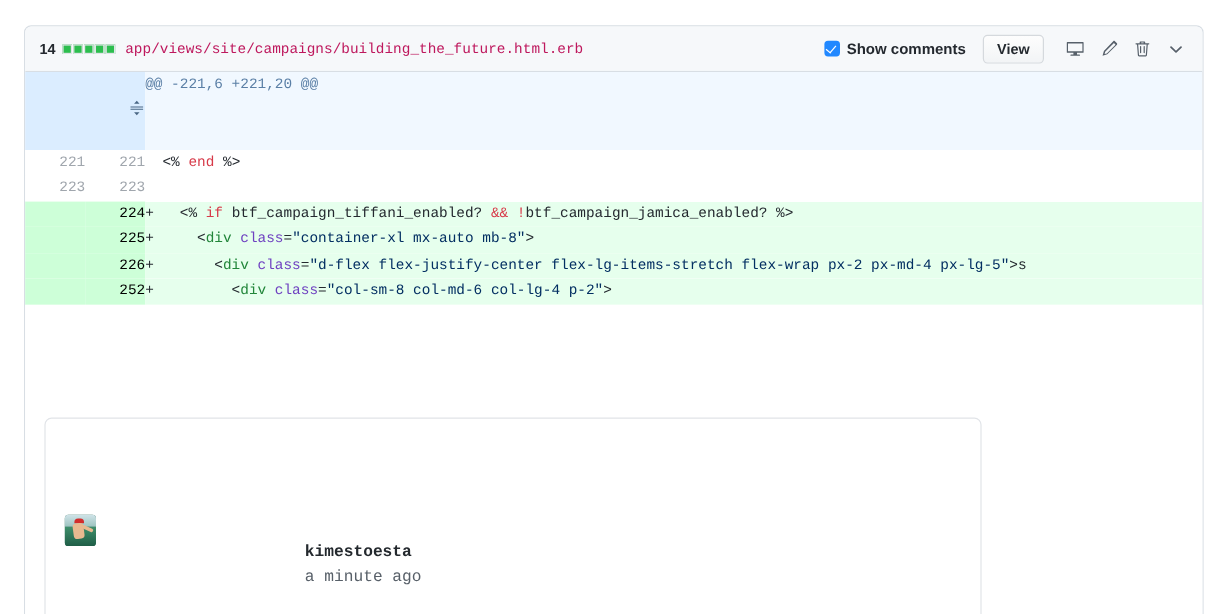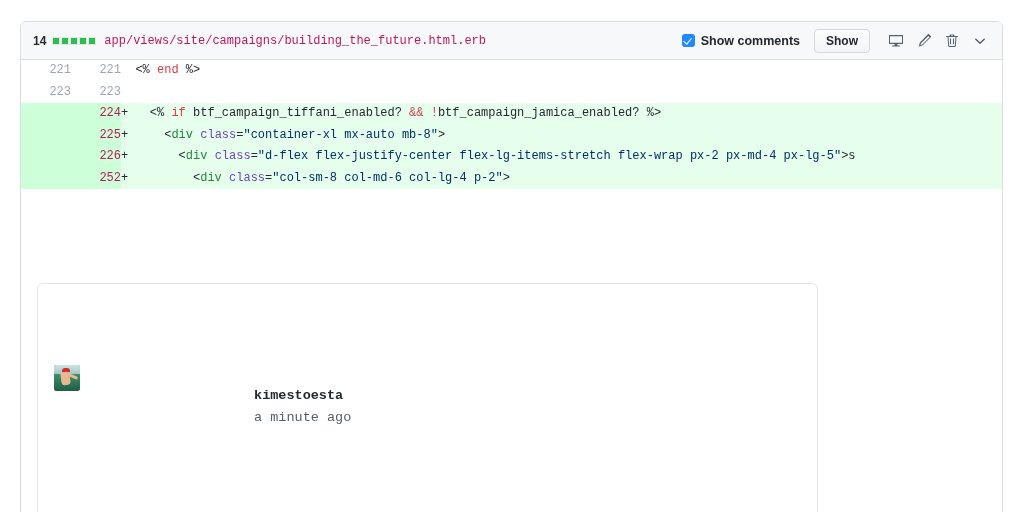--- a/index.html
+++ b/index.html
@@ -101,21 +101,21 @@
 
   tr.hunk td { background: #f1f8ff; color: #5a7fa6; }
   tr.hunk .expand {
     width: 100px; min-width: 100px;
     text-align: center; color: #4a6785;
     background: #dbedff; padding: 0;
   }
   tr.hunk .expand svg { display: inline-block; vertical-align: -2px; }
   tr.ctx td { background: #fff; }
   tr.add td { background: #e6ffed; }
-  tr.add .ln { background: #cdffd8; color: #be185d; }
+  tr.add .ln { background: #cdffd8; color: #000000; }
 
   
   .s-tag  { color: #22863a; }
   .s-attr { color: #6f42c1; }
   .s-str  { color: #032f62; }
   .s-kw   { color: #d73a49; }
   .s-plain{ color: #24292f; }
 
   
   .comment-row td { background: #fff; padding: 0; }
@@ -161,21 +161,21 @@
         <i></i>
       </span>
       <span class="file-path">app/views/site/campaigns/building_the_future.html.erb</span>
 
       <div class="header-right">
         <label class="show-comments">
           <span class="cbox"></span>
           <span>Show comments</span>
         </label>
 
-        <button class="btn-view">Show</button>
+        <button class="btn-view">View</button>
 
         <span class="hicon">
           <svg width="16" height="16" viewBox="0 0 16 16" fill="currentColor">
             <path d="M1.5 2h13c.28 0 .5.22.5.5v8a.5.5 0 0 1-.5.5h-5v1.5h2a.5.5 0 0 1 0 1H4.5a.5.5 0 0 1 0-1h2V11h-5a.5.5 0 0 1-.5-.5v-8c0-.28.22-.5.5-.5zm.5 1.2v6.6h12V3.2H2z"></path>
           </svg>
         </span>
         <span class="hicon">
           <svg width="16" height="16" viewBox="0 0 16 16" fill="currentColor">
             <path d="M11.8 1.2c.3-.3.8-.3 1.1 0l1.9 1.9c.3.3.3.8 0 1.1l-8.1 8.1-3.9 1.1 1.1-3.9 8-8.3zm.5 1.7L5 10.2l-.5 1.8 1.8-.5 7.3-7.3-1.3-1.3z"></path>
           </svg>
@@ -188,20 +188,28 @@
         <span class="hicon">
           <svg width="16" height="16" viewBox="0 0 16 16" fill="currentColor">
             <path d="M3.3 5.8a.75.75 0 0 1 1.06-.02L8 9.2l3.64-3.42a.75.75 0 1 1 1.03 1.09l-4.15 3.9a.75.75 0 0 1-1.03 0l-4.15-3.9a.75.75 0 0 1-.04-1.07z"></path>
           </svg>
         </span>
       </div>
     </div>
 
     <table class="diff">
       <tbody>
+        <tr class="hunk">
+          <td class="expand" colspan="2">
+            <svg width="14" height="14" viewBox="0 0 16 16" fill="currentColor">
+              <path d="M8 1.2 10.6 4H5.4L8 1.2zM8 14.8 5.4 12h5.2L8 14.8zM2 6.5h12v1H2v-1zm0 2.2h12v1H2v-1z"></path>
+            </svg>
+          </td>
+          <td class="code">@@ -221,6 +221,20 @@</td>
+        </tr>
 
         <tr class="ctx">
           <td class="ln">221</td>
           <td class="ln">221</td>
           <td class="code"><span class="s-plain">  &lt;% </span><span class="s-kw">end</span><span class="s-plain"> %&gt;</span></td>
         </tr>
 
 
         <tr class="ctx">
           <td class="ln">223</td>

